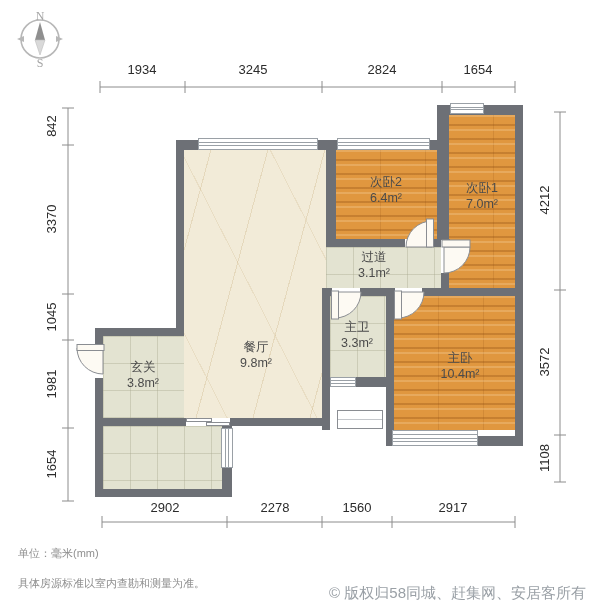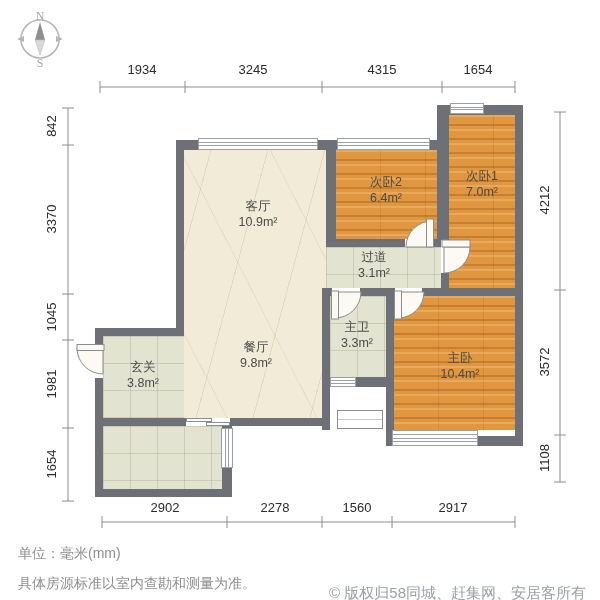--- a/index.html
+++ b/index.html
@@ -29,21 +29,21 @@
   .lines2-v{background-image:linear-gradient(90deg,#9aa0a6,#9aa0a6),linear-gradient(90deg,#9aa0a6,#9aa0a6);
     background-size:1px 100%;background-position:32% 0,65% 0;background-repeat:no-repeat;}
   .opening{position:absolute;background:#ffffff;}
   .slide-panel{position:absolute;background:#ffffff;border:1px solid #8a8d92;box-sizing:border-box;}
   .ac-box{position:absolute;background:#ffffff;border:1px solid #8a8d92;box-sizing:border-box;
     background-image:linear-gradient(#c4c7cb,#c4c7cb);background-size:100% 1px;background-position:0 50%;background-repeat:no-repeat;}
   
   .room-label{position:absolute;width:80px;text-align:center;color:#4b4b4b;font-size:12.5px;line-height:16px;z-index:6;}
   .dim{position:absolute;width:64px;height:14px;text-align:center;color:#2b2b2b;font-size:13px;line-height:14px;}
   .dim-rot{transform:rotate(-90deg);}
-  .footer-line{position:absolute;left:18px;color:#8f8f8f;font-size:14px;line-height:14px;}
+  .footer-line{position:absolute;left:18px;color:#8f8f8f;font-size:11px;line-height:14px;}
   .copyright{position:absolute;right:14px;top:584px;color:#9aa0a6;font-size:15px;}
   svg{position:absolute;left:0;top:0;}
   .doors{z-index:5;pointer-events:none;}
   .dims-svg{z-index:1;pointer-events:none;}
 </style>
 </head>
 <body>
 
 <div id="stage">
 
@@ -81,21 +81,21 @@
       <line x1="102" y1="516" x2="102" y2="528"></line>
         <line x1="227" y1="516" x2="227" y2="528"></line>
       <line x1="322" y1="516" x2="322" y2="528"></line>
         <line x1="392" y1="516" x2="392" y2="528"></line>
       <line x1="515" y1="516" x2="515" y2="528"></line>
     </g>
   </svg>
 
   <div class="dim" style="left:110px;top:63px">1934</div>
   <div class="dim" style="left:221px;top:63px">3245</div>
-  <div class="dim" style="left:350px;top:63px">4315</div>
+  <div class="dim" style="left:350px;top:63px">2824</div>
   <div class="dim" style="left:446px;top:63px">1654</div>
 
   <div class="dim dim-rot" style="left:20px;top:119px">842</div>
   <div class="dim dim-rot" style="left:20px;top:212px">3370</div>
   <div class="dim dim-rot" style="left:20px;top:310px">1045</div>
   <div class="dim dim-rot" style="left:20px;top:377px">1981</div>
   <div class="dim dim-rot" style="left:20px;top:457px">1654</div>
 
   <div class="dim dim-rot" style="left:513px;top:193px">4212</div>
   <div class="dim dim-rot" style="left:513px;top:355px">3572</div>
@@ -160,33 +160,29 @@
       <rect x="426.5" y="219" width="7" height="28"></rect>
       <path d="M 470 247 A 26 26 0 0 1 444 273 L 444 247 Z"></path>
       <rect x="442" y="240" width="28" height="7"></rect>
       <path d="M 398 318 A 26 26 0 0 0 424 292 L 398 292 Z"></path>
       <rect x="394.5" y="291" width="7" height="28"></rect>
       <path d="M 335 318 A 26 26 0 0 0 361 292 L 335 292 Z"></path>
       <rect x="331.5" y="291" width="7" height="28"></rect>
     </g>
   </svg>
 
-  <div class="room-label" style="left:218px;top:198px">
-    <div>客厅</div>
-    <div>10.9m²</div>
-  </div>
   <div class="room-label" style="left:216px;top:339px">
     <div>餐厅</div>
     <div>9.8m²</div>
   </div>
   <div class="room-label" style="left:346px;top:174px">
     <div>次卧2</div>
     <div>6.4m²</div>
   </div>
-  <div class="room-label" style="left:442px;top:168px">
+  <div class="room-label" style="left:442px;top:180px">
     <div>次卧1</div>
     <div>7.0m²</div>
   </div>
   <div class="room-label" style="left:334px;top:249px">
     <div>过道</div>
     <div>3.1m²</div>
   </div>
   <div class="room-label" style="left:317px;top:319px">
     <div>主卫</div>
     <div>3.3m²</div>

